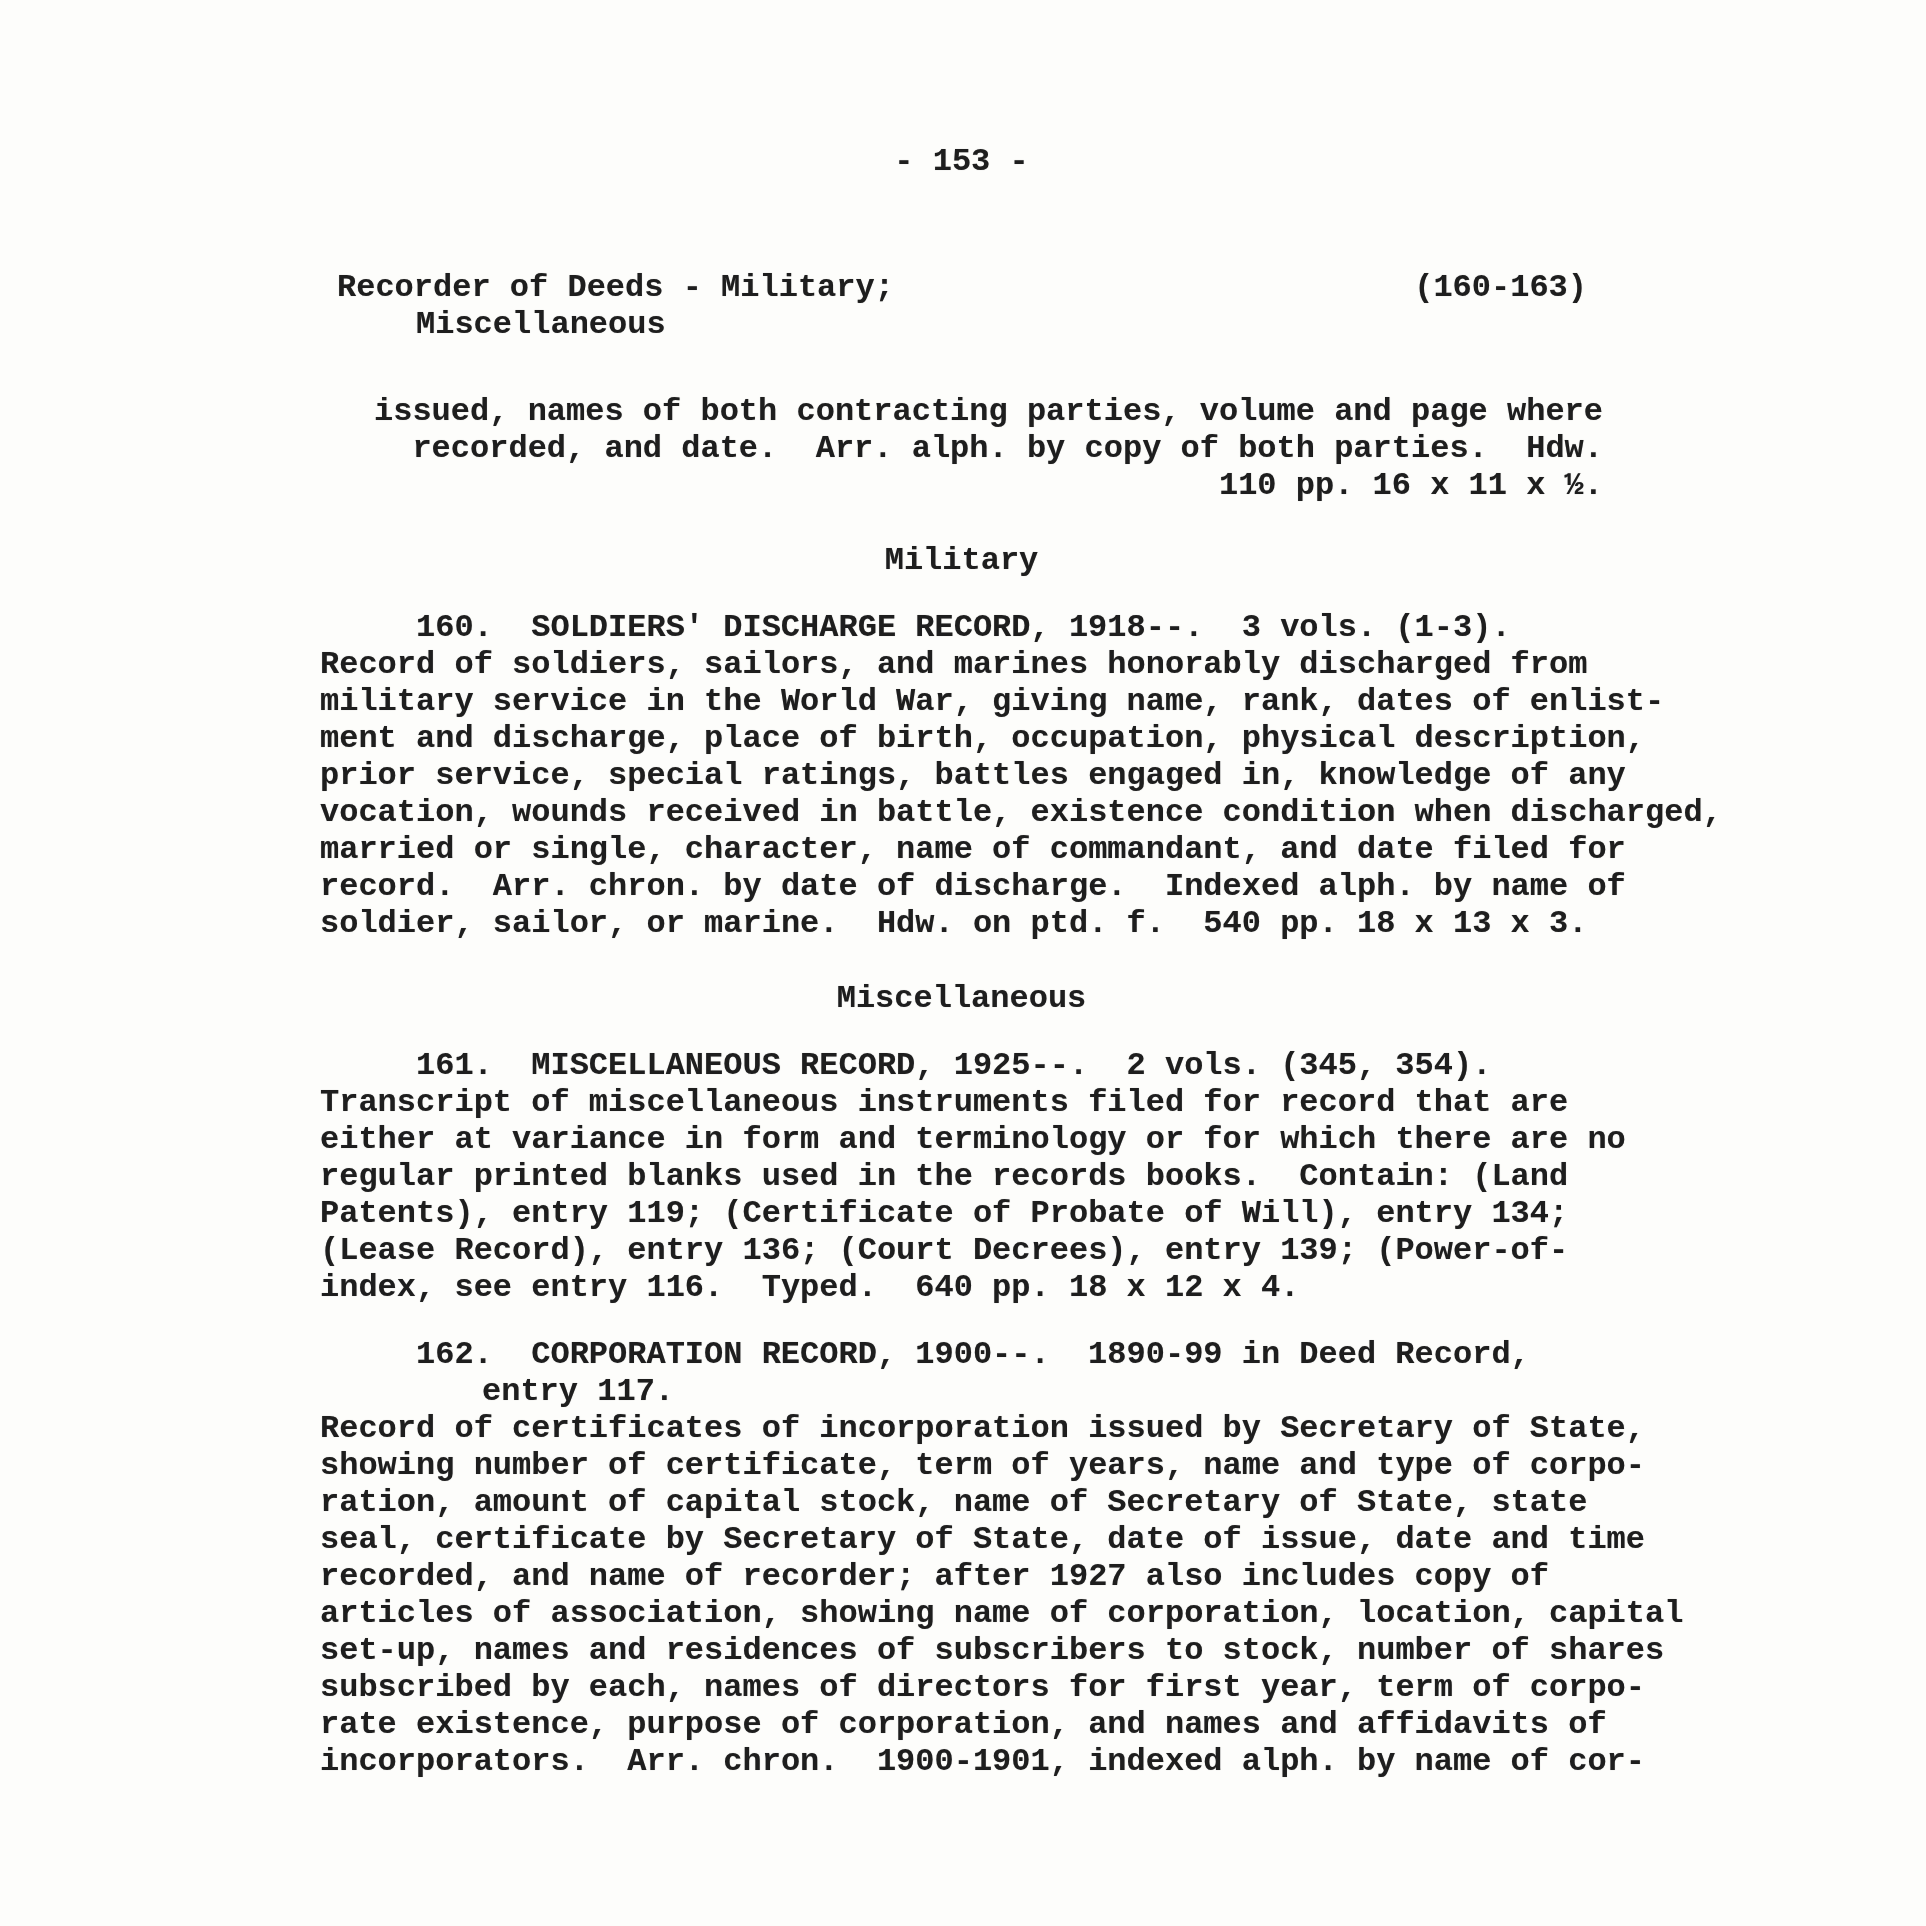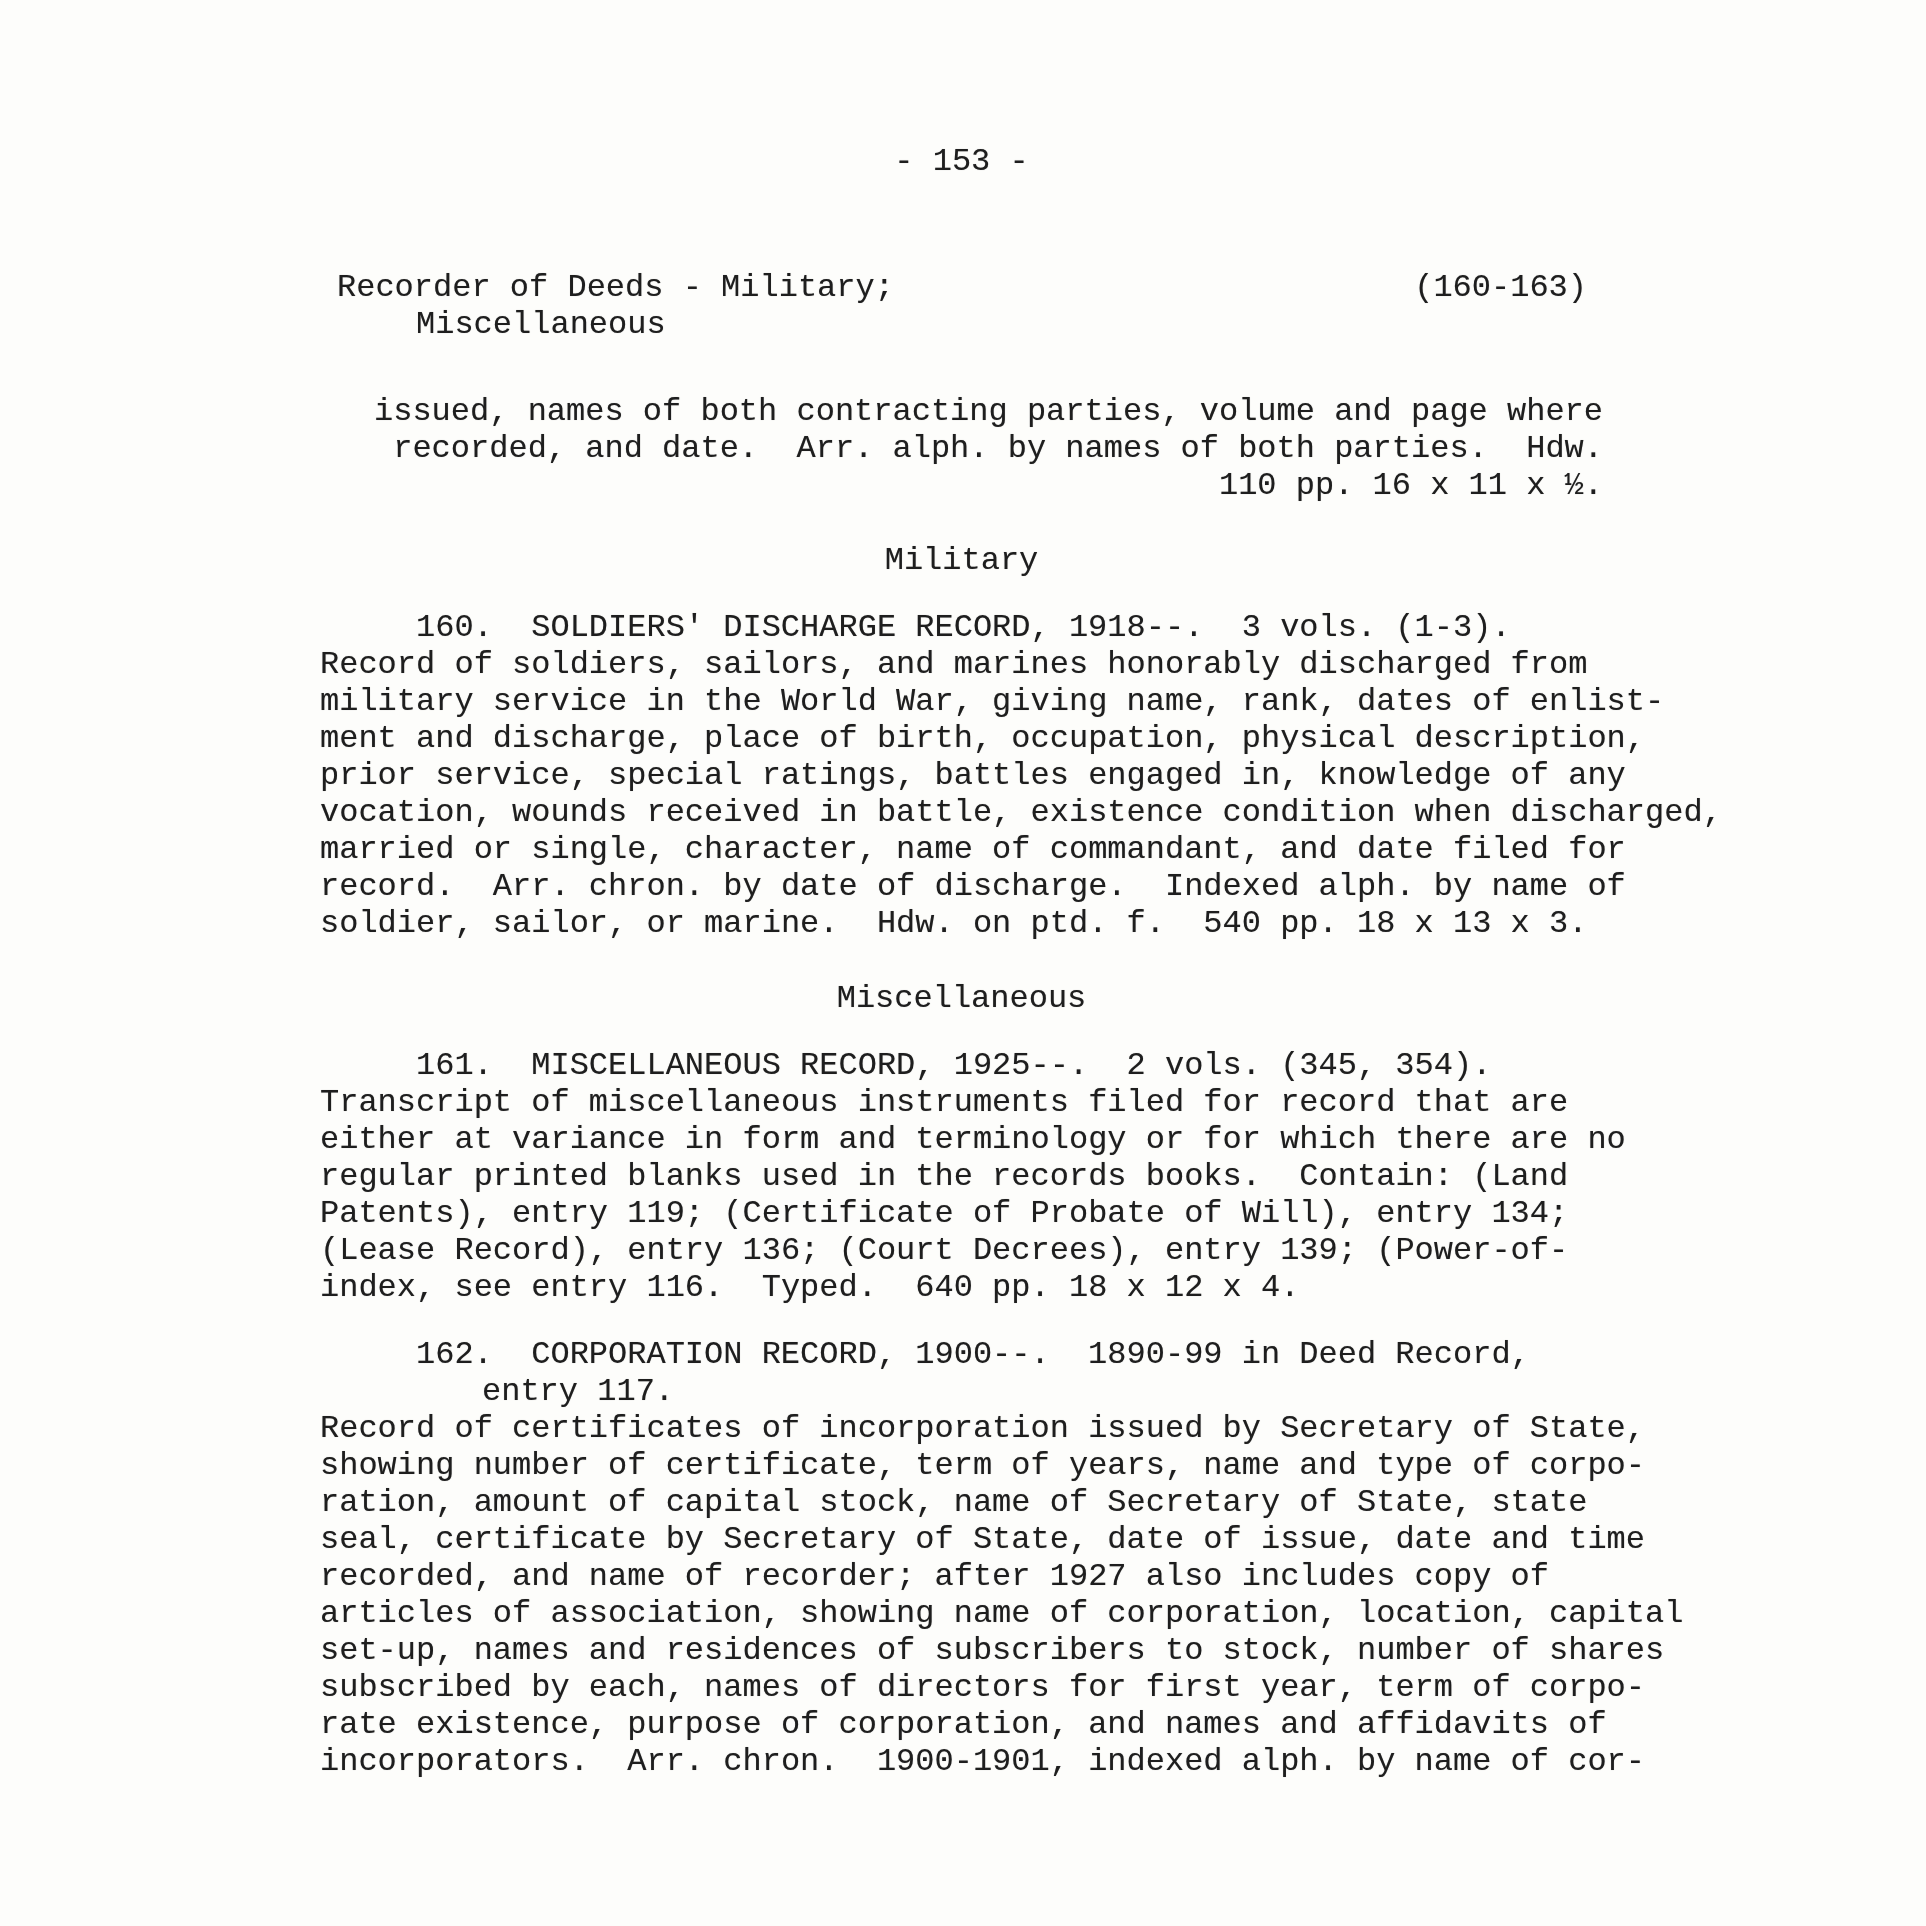--- a/index.html
+++ b/index.html
@@ -22,20 +22,21 @@
     font-family: "Liberation Mono", "DejaVu Sans Mono", monospace;
     font-size: 32px;
     line-height: 37px;
     color: #1e1e1e;
     text-shadow: 0 0 0.8px rgba(25,25,25,0.38);
   }
   .content {
     position: relative;
     margin-left: 320px;
     width: 1283px;
+    font-weight: bold;
   }
   .line {
     white-space: pre;
     height: 37px;
   }
   .page-number {
     text-align: center;
     white-space: pre;
   }
   .header {
@@ -69,21 +70,21 @@
     <div class="page-number">- 153 -</div>
 
     <div class="header">
       <div class="line">Recorder of Deeds - Military;</div>
       <div class="line indent1">Miscellaneous</div>
       <div class="header-right">(160-163)</div>
     </div>
 
     <div class="para" id="intro">
         <div class="line">issued, names of both contracting parties, volume and page where</div>
-        <div class="line">recorded, and date.  Arr. alph. by names of both parties.  Hdw.</div>
+        <div class="line">recorded, and date.  Arr. alph. by copy of both parties.  Hdw.</div>
         <div class="line">110 pp. 16 x 11 x ½.</div>
       </div>
 
     <div id="sections">
         <div class="section-heading">Military</div>
         <div class="entry">
           <div class="line title-indent">160.  SOLDIERS' DISCHARGE RECORD, 1918--.  3 vols. (1-3).</div>
           <div class="line">Record of soldiers, sailors, and marines honorably discharged from</div>
           <div class="line">military service in the World War, giving name, rank, dates of enlist-</div>
           <div class="line">ment and discharge, place of birth, occupation, physical description,</div>

